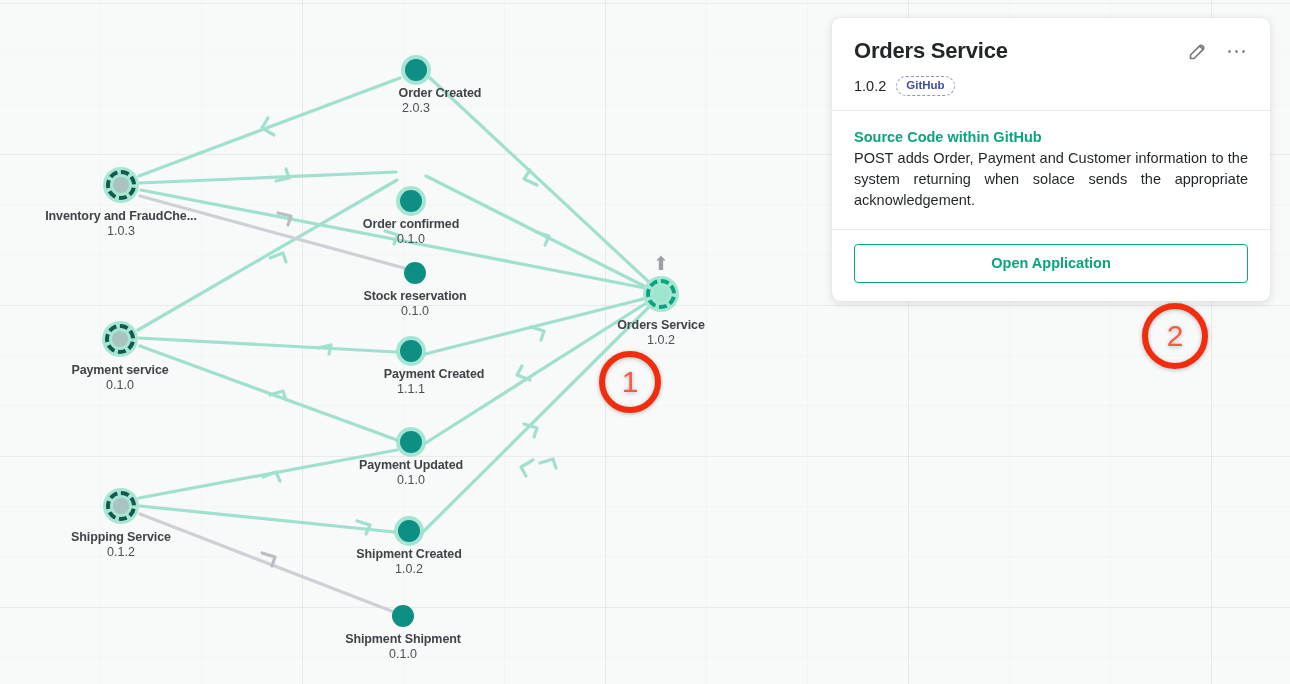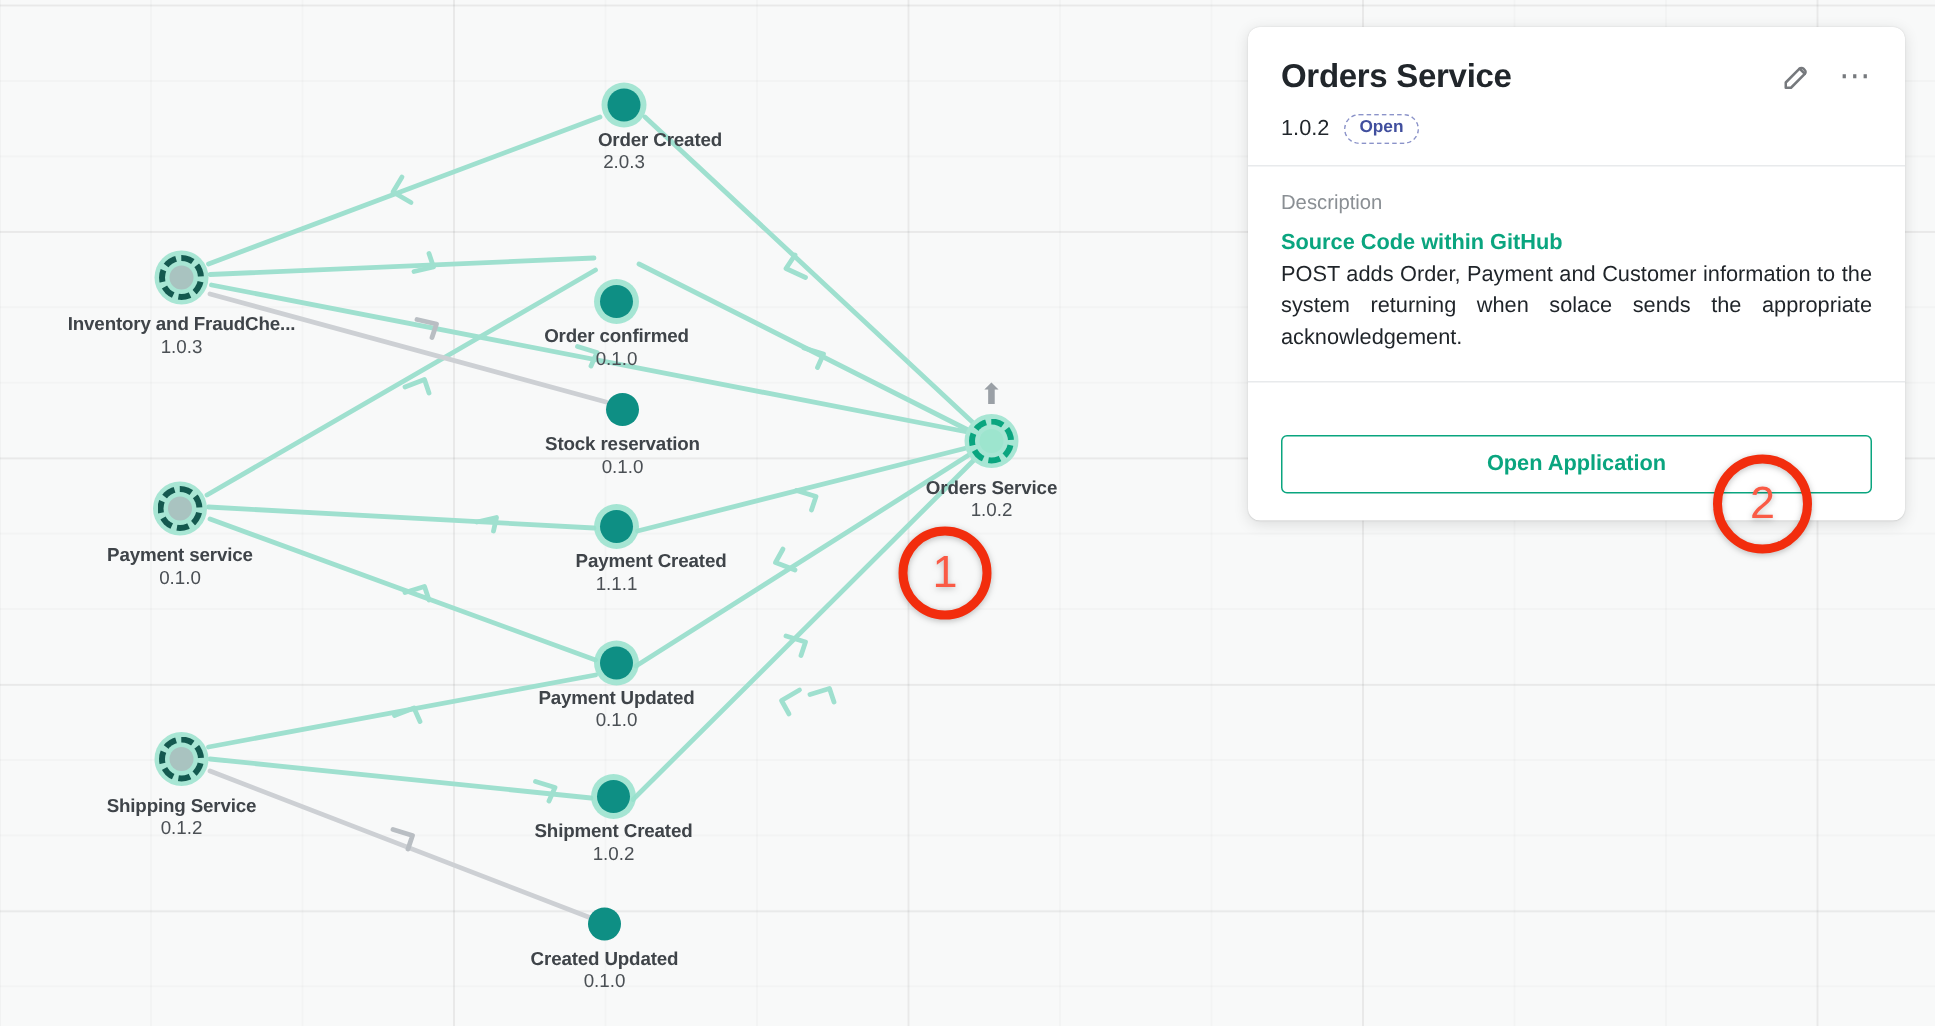--- a/index.html
+++ b/index.html
@@ -225,21 +225,20 @@
     text-align: center;
     padding: 10px 0 11px 0;
     border: 1px solid #0aa57f;
     border-radius: 4px;
     background: #ffffff;
     color: #0aa57f;
     font-size: 14.5px;
     font-weight: bold;
     cursor: pointer;
     font-family: "Liberation Sans", sans-serif;
-    margin-top: 21px;
   }
 </style>
 </head>
 <body>
 
 <div id="app">
 
   <svg id="graph-svg" viewBox="0 0 1290 684">
     <g stroke="#9fe0cf" stroke-width="3.2" fill="none" stroke-linecap="round">
 
@@ -360,21 +359,21 @@
     </div>
 
     <div class="node-group" style="left:398px; top:520px; width:22px; height:22px;">
       <div class="event-dot halo"></div>
       <div class="node-label" style="top:27px;">Shipment Created</div>
       <div class="node-version" style="top:42px;">1.0.2</div>
     </div>
 
     <div class="node-group" style="left:392px; top:605px; width:22px; height:22px;">
       <div class="event-dot"></div>
-      <div class="node-label" style="top:27px;">Created Updated</div>
+      <div class="node-label" style="top:27px;">Shipment Shipment</div>
       <div class="node-version" style="top:42px;">0.1.0</div>
     </div>
   </div>
 
   <div id="details-panel">
 
     <div class="panel-header">
       <div class="panel-title-row">
         <div class="panel-title">Orders Service</div>
         <div class="panel-actions">
@@ -384,26 +383,25 @@
               <path d="M14.5 5.5l4 4"></path>
             </svg>
           </span>
           <span class="icon-btn">
             <span class="dots-icon">⋯</span>
           </span>
         </div>
       </div>
       <div class="panel-subrow">
         <span class="panel-version">1.0.2</span>
-        <span class="badge-draft">Open</span>
+        <span class="badge-draft">GitHub</span>
       </div>
     </div>
 
     <div class="panel-body">
-      <div class="desc-label">Description</div>
       <div class="desc-text">
         <span class="desc-line-block link">Source Code within GitHub</span>
         <span class="desc-line-block">POST adds Order, Payment and Customer information to the system returning when solace sends the appropriate acknowledgement.</span>
       </div>
     </div>
 
     <div class="panel-footer">
       <button class="open-app-btn">Open Application</button>
     </div>
   </div>

